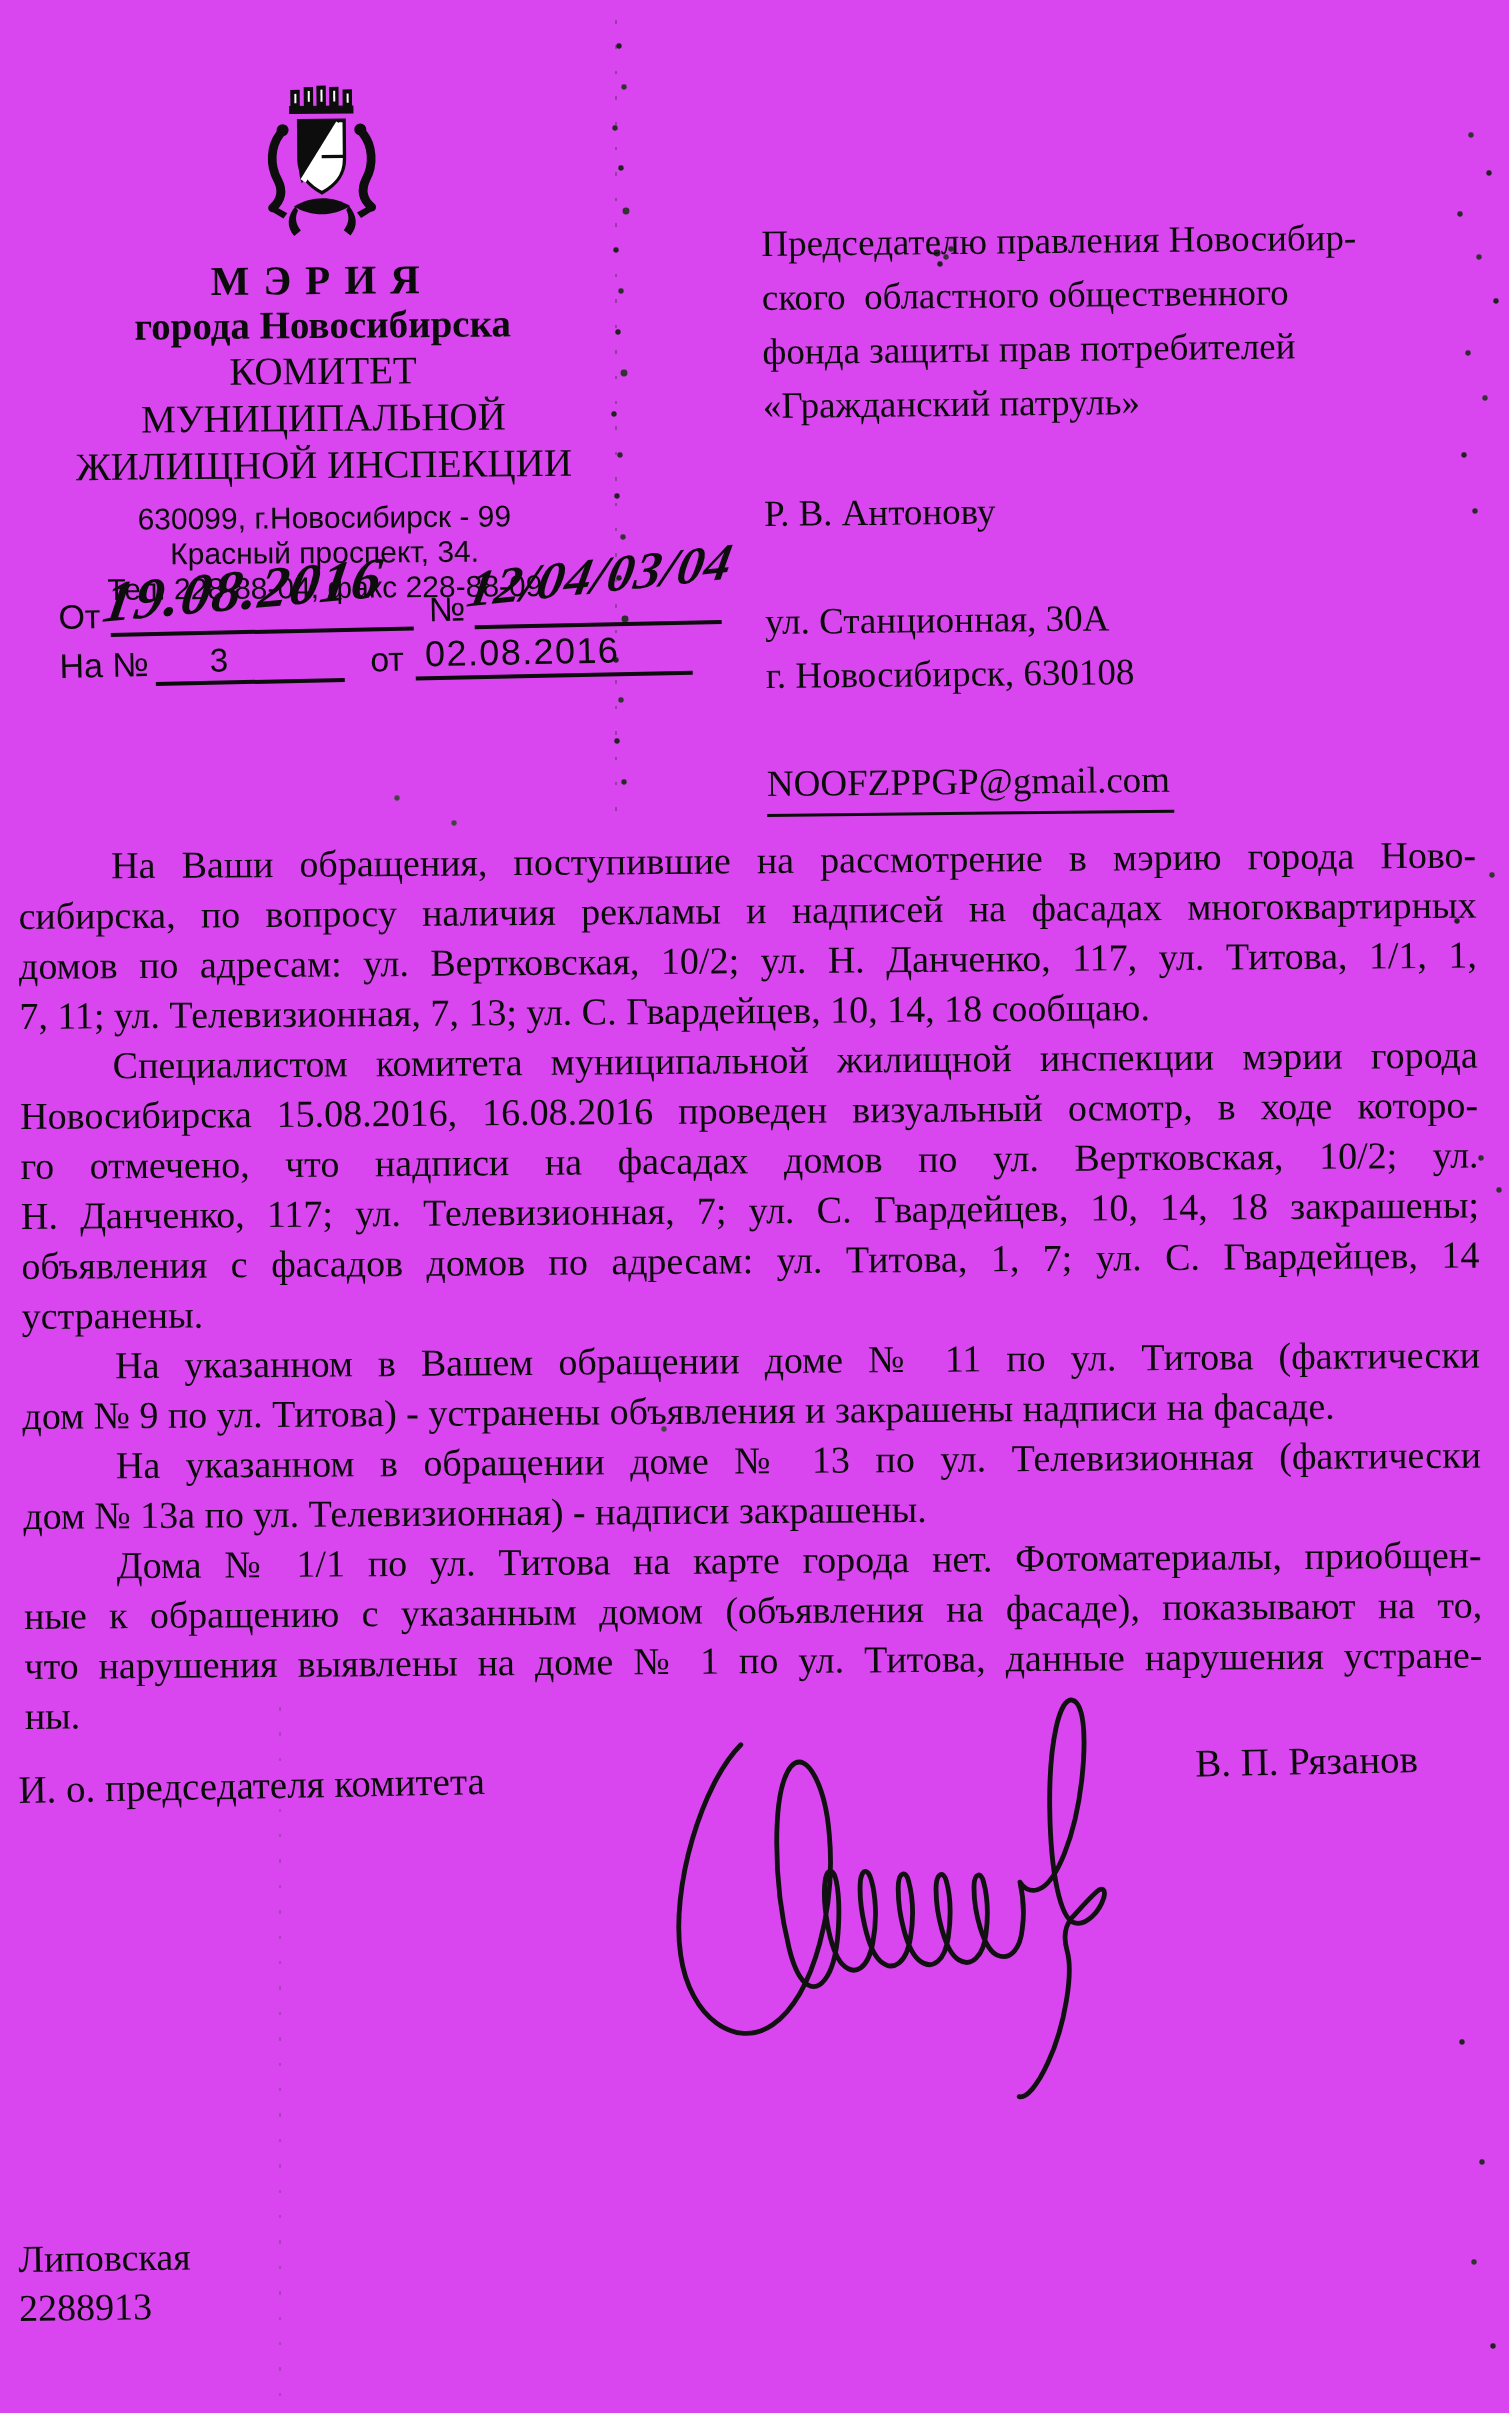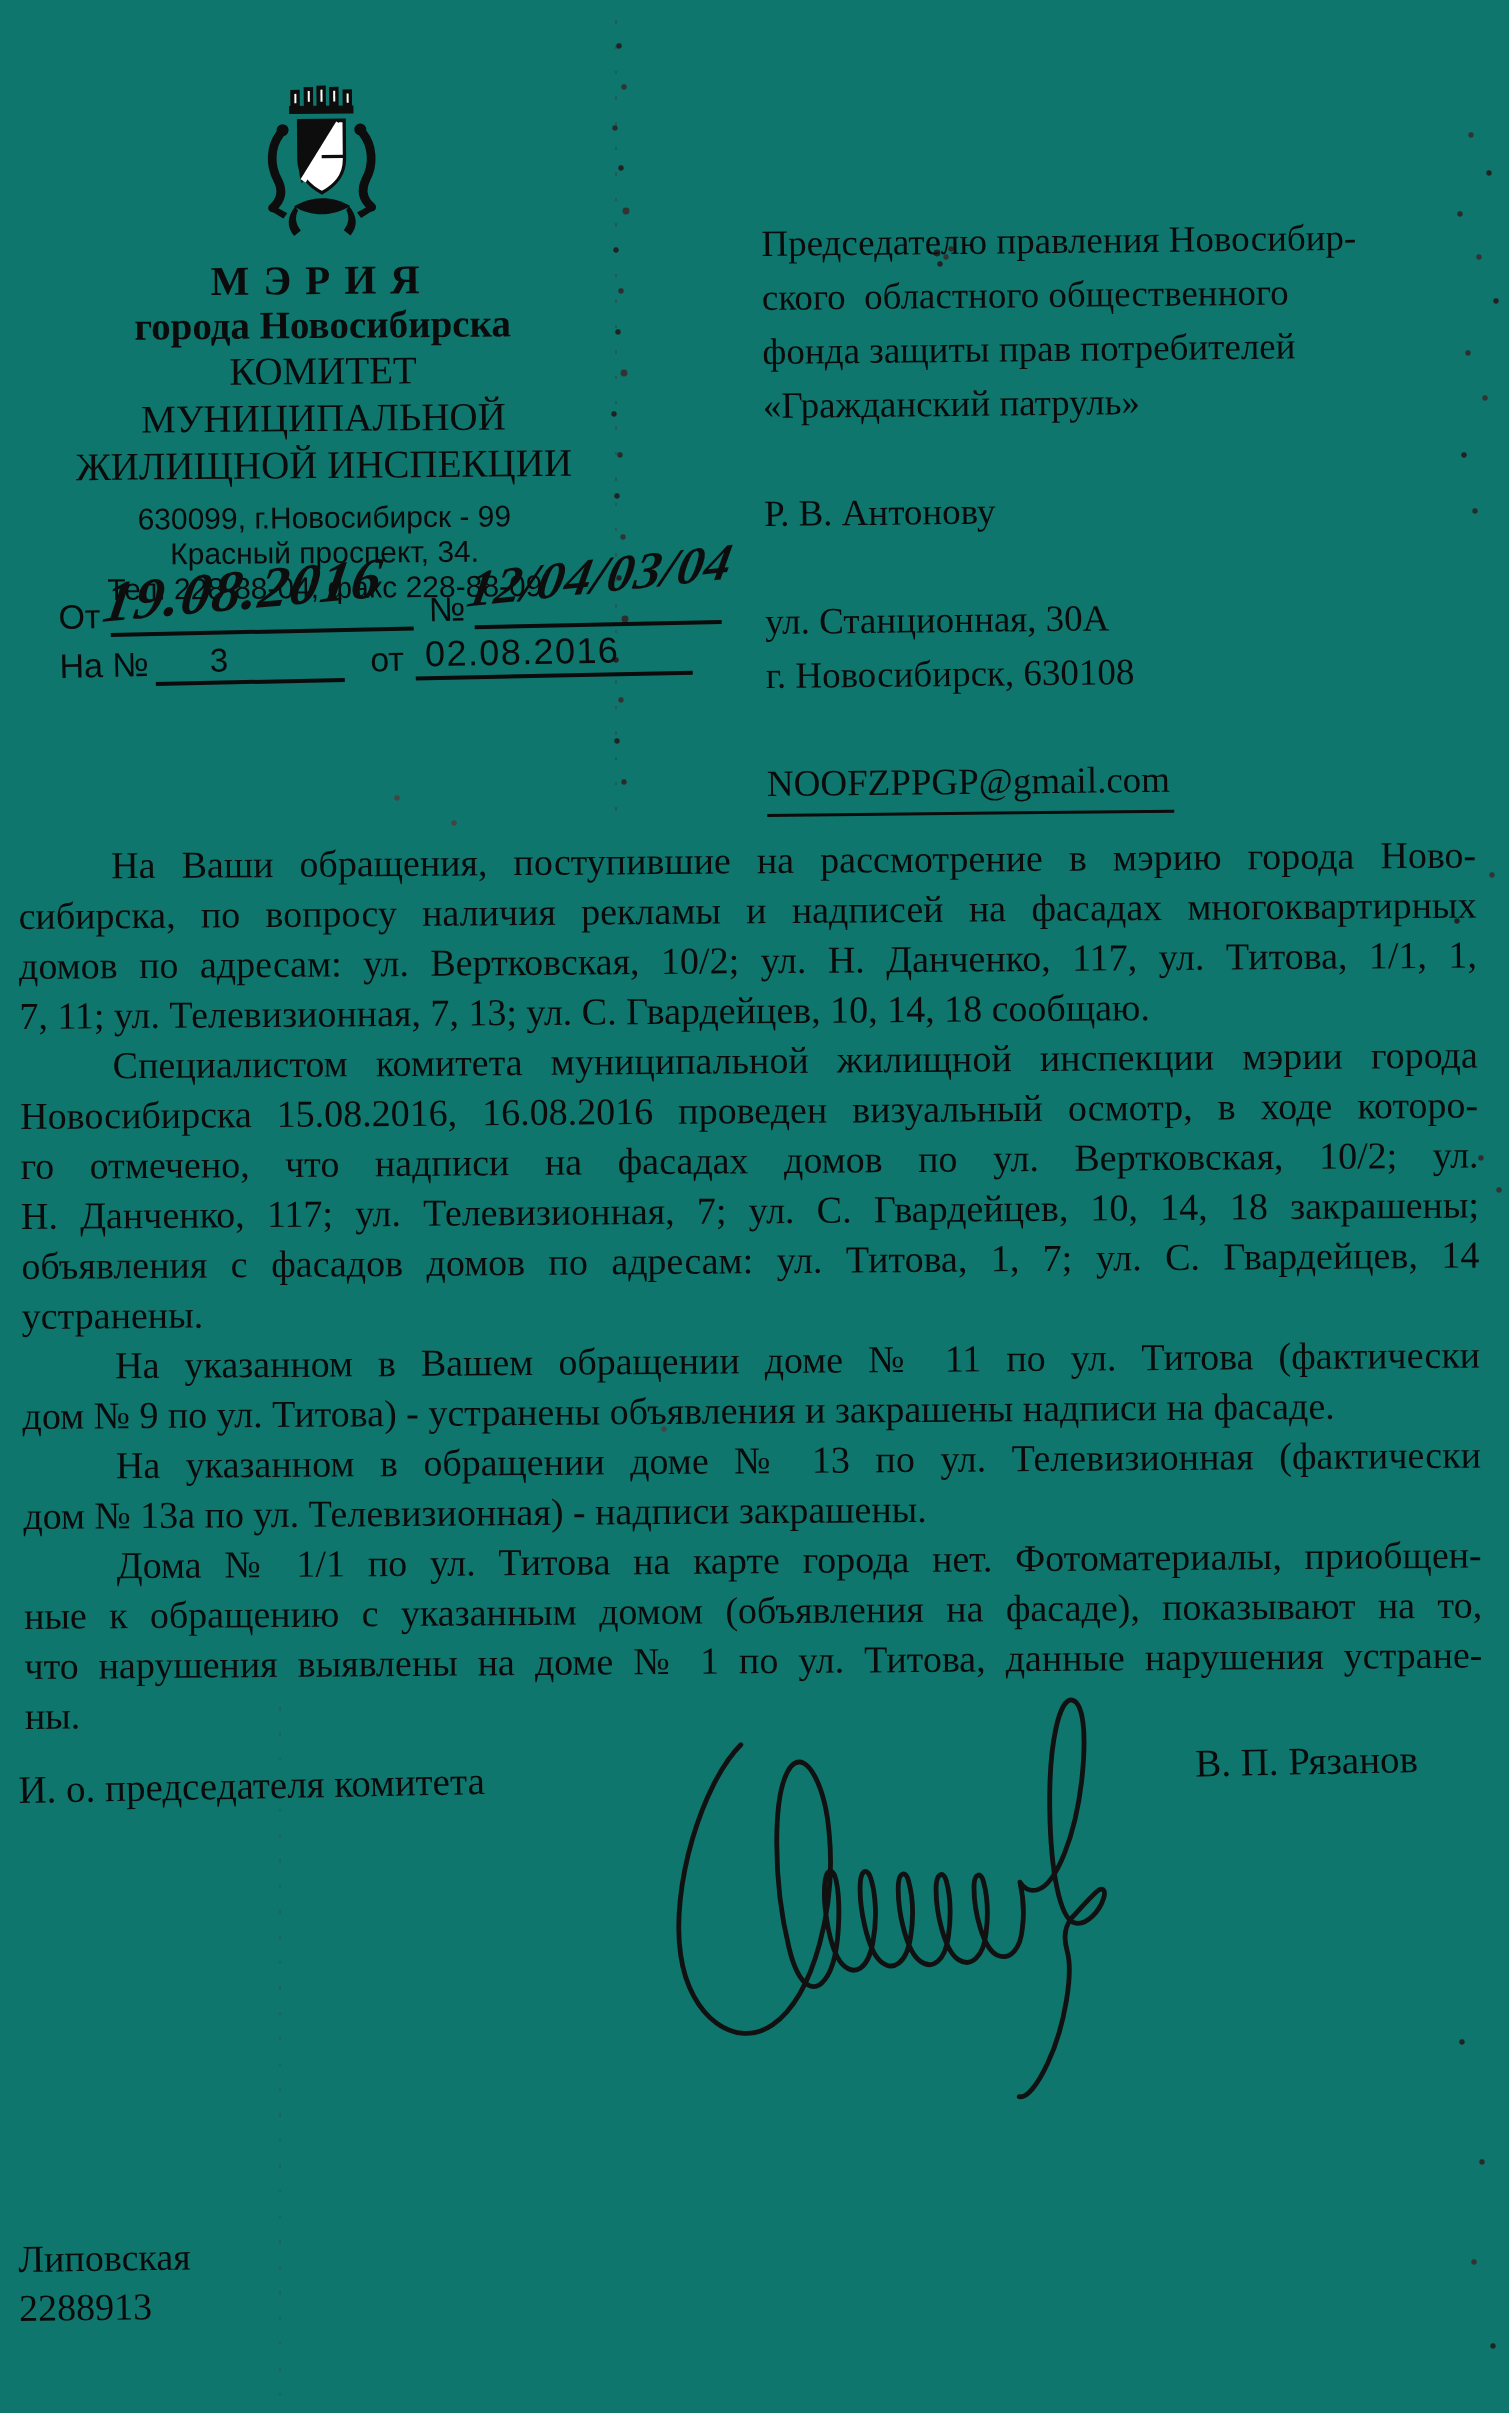--- a/index.html
+++ b/index.html
@@ -1,16 +1,16 @@
 <!DOCTYPE html>
 <html style="font-size:11.3px"><head>
 <meta charset="utf-8">
 <style>
   html,body{margin:0;padding:0;background:#e8e8e8;}
-  #page{position:relative;width:1510px;height:2413px;background:#0f766e;overflow:hidden;
+  #page{position:relative;width:1510px;height:2413px;background:#d946ef;overflow:hidden;
         font-family:"Liberation Serif","DejaVu Serif",serif;color:#0b0b0b;}
   
   #letterhead{position:absolute;left:49px;top:79px;width:543px;text-align:center;
               transform:rotate(-0.5deg);transform-origin:50% 0;}
   #emblem{width:134px;height:166px;margin:0 auto;}
   .lh-title1{font-size:41px;font-weight:bold;letter-spacing:14px;margin-top:11.3px;line-height:44px;}
   .lh-title2{font-size:39px;font-weight:bold;line-height:45px;}
   .lh-title3{font-size:39px;line-height:47px;}
   .lh-addr{font-family:"Liberation Sans","DejaVu Sans",sans-serif;font-size:30px;line-height:35px;}
   .lh-addr.first{margin-top:11.3px;}

